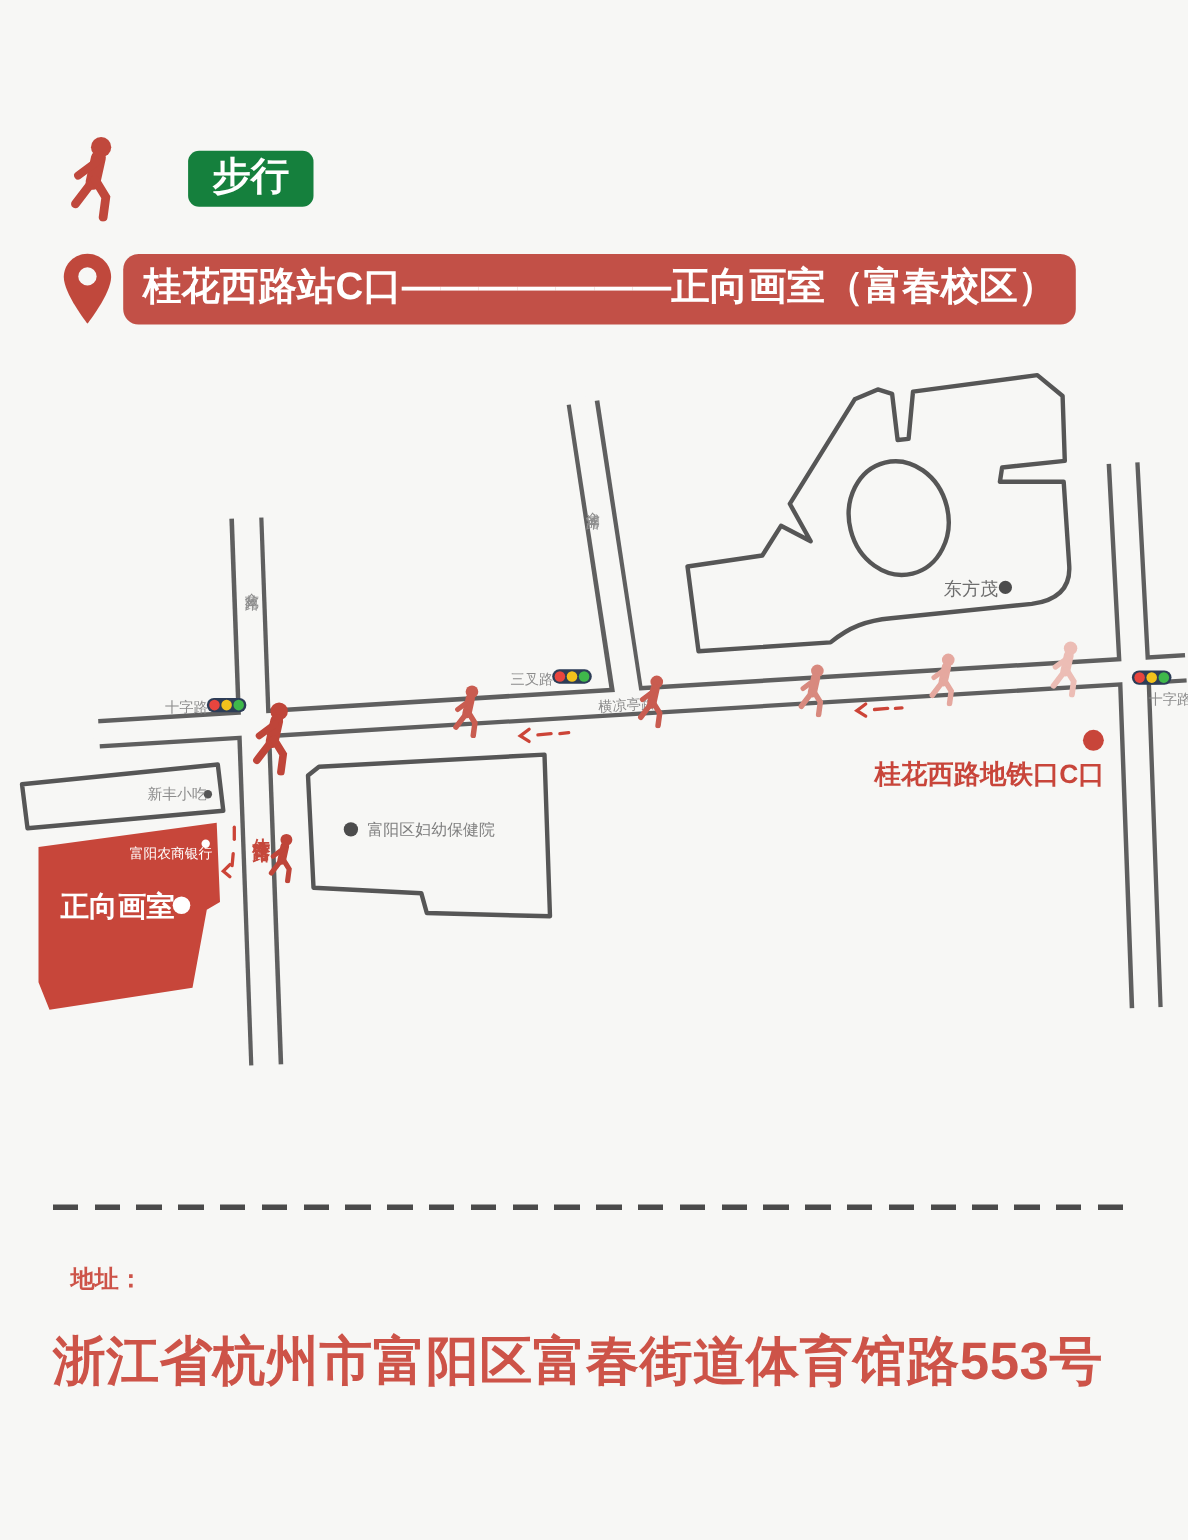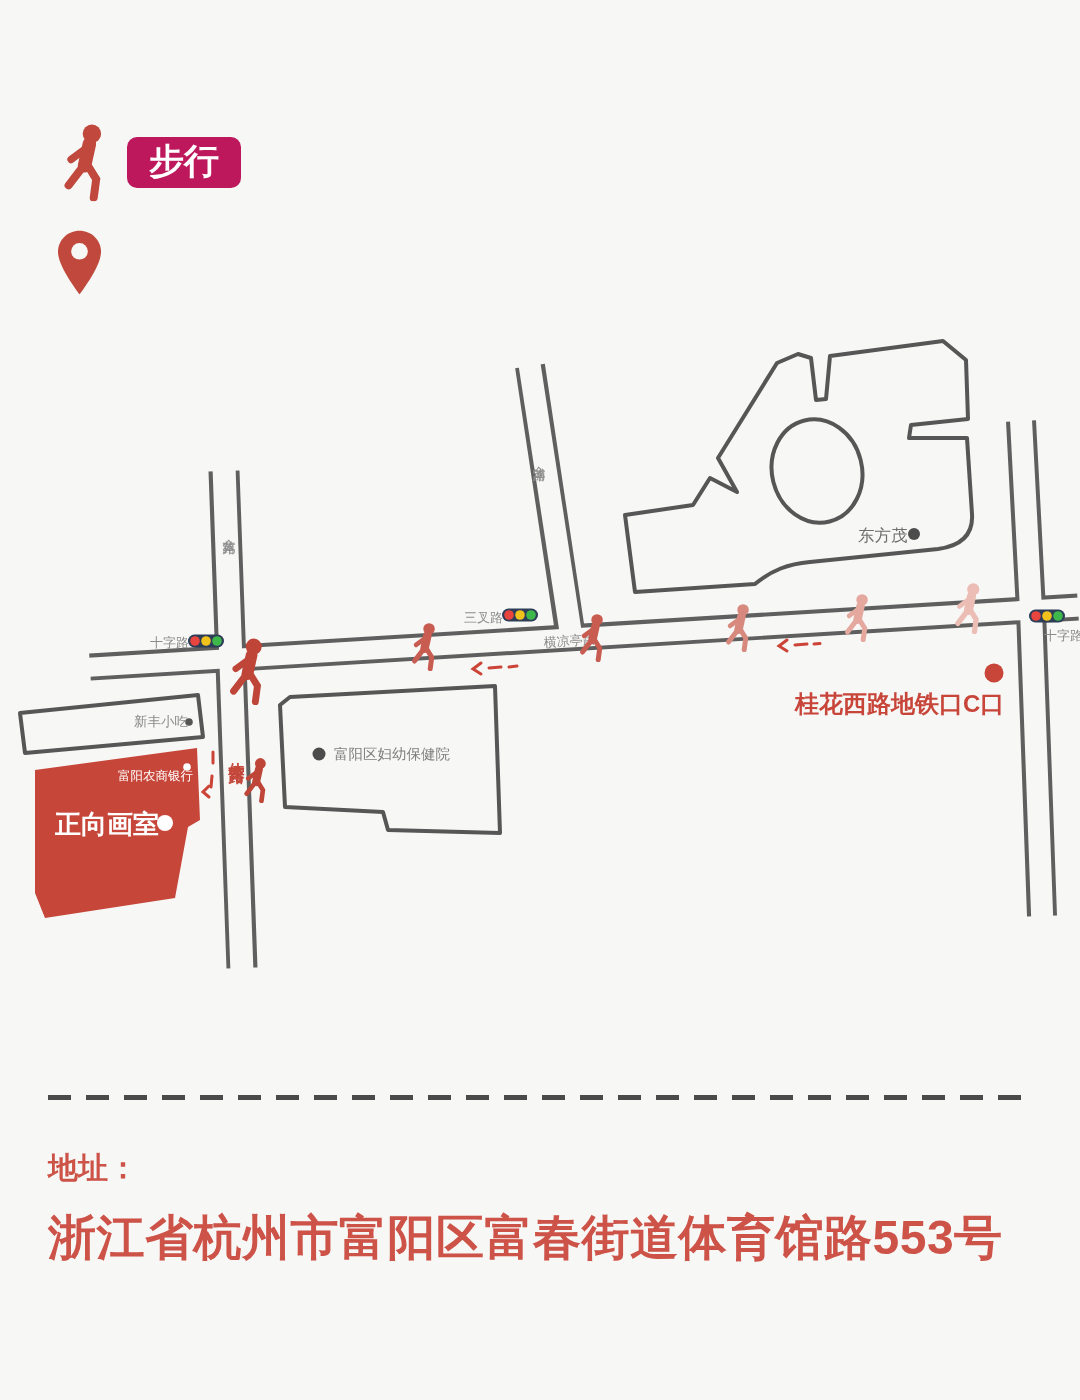--- a/index.html
+++ b/index.html
@@ -5,34 +5,34 @@
   html,body{margin:0;padding:0;}
   body{
     width:1080px;height:1400px;position:relative;overflow:hidden;
     background:#f7f7f5;
     font-family:"Liberation Sans","DejaVu Sans",sans-serif;
   }
   .map{position:absolute;left:0;top:0;width:1080px;height:1400px;}
   .walk-row{position:absolute;left:60px;top:122px;display:flex;align-items:center;gap:13px;}
   .walk-icon{width:54px;height:80px;color:#c0483c;}
   .badge{
-    background:#be185d;color:#ffffff;font-size:35px;font-weight:bold;
-    padding:6px 22px 10px;border-radius:10px;line-height:1;
+    background:#15803d;color:#ffffff;font-size:35px;font-weight:bold;
+    padding:6px 22px 10px;border-radius:10px;line-height:1;margin-left:44px;
   }
   .route-row{position:absolute;left:57px;top:229px;display:flex;align-items:center;gap:10px;}
   .pin{width:45px;height:68px;flex:0 0 auto;}
   .banner{
     background:#c25047;color:#ffffff;font-size:35px;font-weight:bold;
     padding:11px 18px 15px;border-radius:14px;line-height:1.1;white-space:nowrap;
   }
   .divider{
     position:absolute;left:48px;top:1095px;width:987px;height:5px;
     background:repeating-linear-gradient(90deg,#4a4a4a 0 23px,transparent 23px 38px);
   }
-  .addr-label{position:absolute;left:48px;top:1148px;font-size:30px;font-weight:bold;color:#cd5348;}
+  .addr-label{position:absolute;left:64px;top:1148px;font-size:22px;font-weight:bold;color:#cd5348;}
   .addr-text{position:absolute;left:48px;top:1206px;font-size:48px;font-weight:bold;color:#cd5348;letter-spacing:0.5px;}
   .rlabel{font-size:13px;fill:#8c8c8c;}
   .vtext{writing-mode:vertical-rl;text-orientation:upright;letter-spacing:2px;}
   svg text{font-family:"Liberation Sans","DejaVu Sans",sans-serif;}
 </style>
 </head>
 <body>
 
 <svg width="0" height="0" style="position:absolute" aria-hidden="true">
   <defs>
@@ -59,20 +59,21 @@
     <use href="#walker"></use>
   </svg>
   <div class="badge">步行</div>
 </div>
 
 <div class="route-row">
   <svg class="pin" viewBox="0 0 46 68">
     <path d="M23 1 C10.8 1 1 10.6 1 22.6 C1 38 23 66 23 66 C23 66 45 38 45 22.6 C45 10.6 35.2 1 23 1 Z" fill="#c0483c"></path>
     <circle cx="23" cy="22" r="8.5" fill="#f7f7f5"></circle>
   </svg>
+  <div class="banner">桂花西路站C口———————正向画室（富春校区）</div>
 </div>
 
 <svg class="map" viewBox="0 0 1080 1400">
 
   <g stroke="#5f5f5f" fill="none">
     <path d="M90 667 L1078 607" stroke-width="27"></path>
     <path d="M224 471 L242 968" stroke-width="31"></path>
     <path d="M530 366 L571 638" stroke-width="30"></path>
     <path d="M1021 421 L1031 610 L1042 916" stroke-width="30"></path>
   </g>

